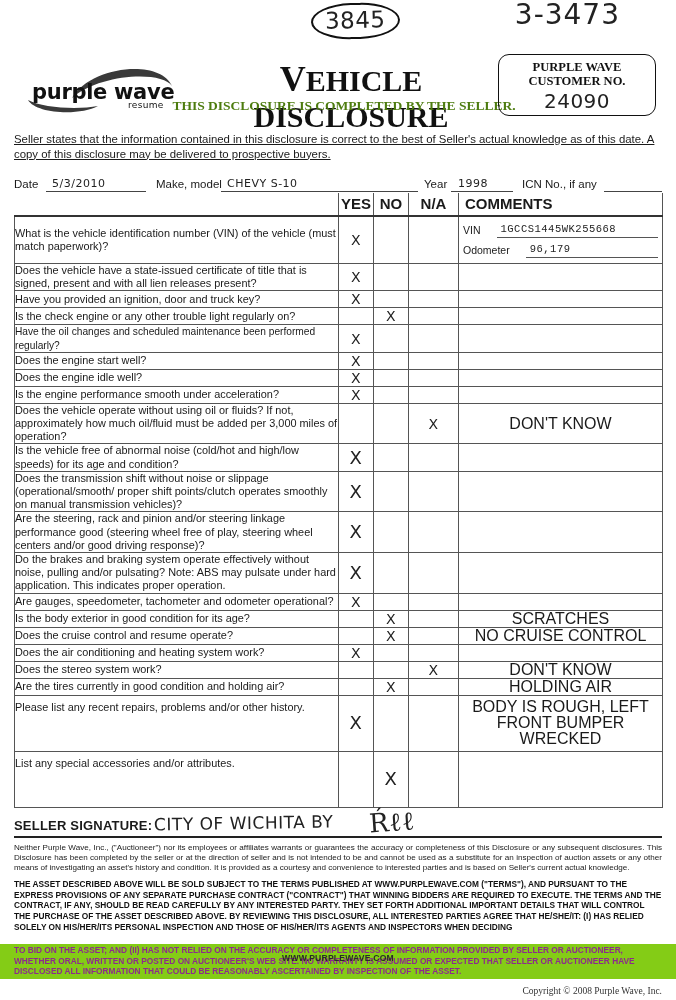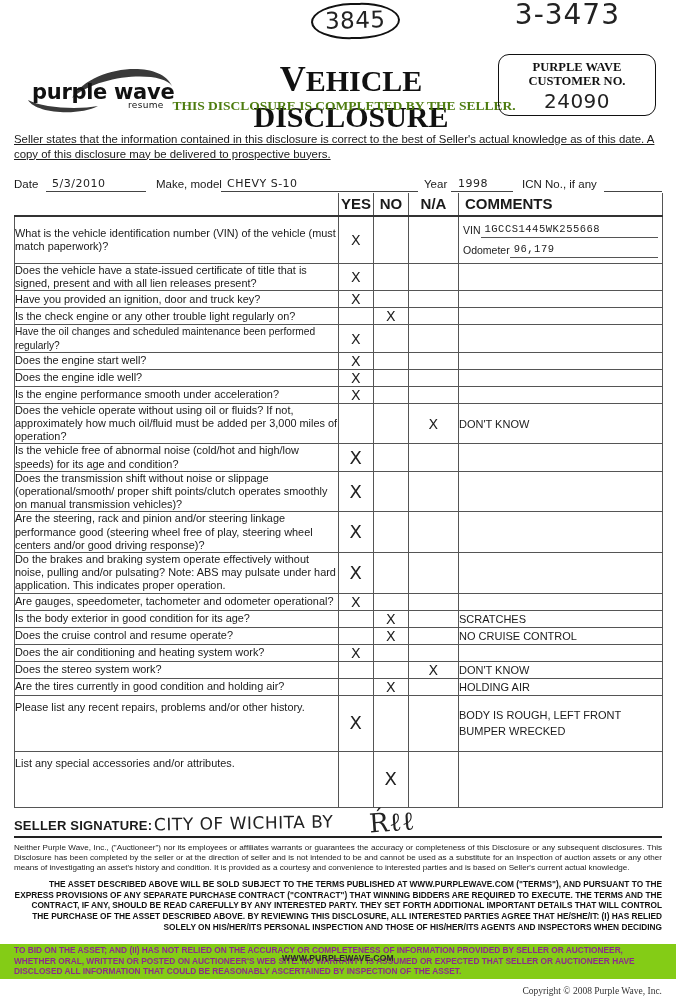--- a/index.html
+++ b/index.html
@@ -123,25 +123,25 @@
 
   td.q {
     font-size:10.9px; line-height:13.2px;
     padding:3px 5px 3px 5px; text-align:left;
     border-left:none;
   }
   td.q.tight { font-size:10.2px; }
   td.mark { text-align:center; font-size:14px; }
   td.mark.big { font-size:18px; }
   td.cmt {
-    text-align:left; font-size:11px; padding:2px 6px;
+    text-align:center; font-size:16px; padding:2px 6px;
     border-right:none; line-height:16px;
   }
   td.cmt.vin { text-align:left; font-size:11px; padding:2px 4px; }
-  .vinrow { display:flex; align-items:center; gap:0; margin:2px 0 3px 0; }
+  .vinrow { display:flex; align-items:center; gap:16px; margin:2px 0 3px 0; }
   .vinrow .k { font-size:10.5px; white-space:nowrap; }
   .vinrow .v {
     flex:1; border-bottom:1px solid #555; font-size:10.5px;
     padding-left:4px; padding-bottom:0px;font-family:Liberation Mono, monospace;
   }
 
   
   .sigwrap {
     position:relative; margin-top:4px; height:26px;
     border-bottom:2px solid #222;
@@ -161,21 +161,21 @@
     transform:rotate(-4deg); color:#222;
   }
 
   
   .fine {
     font-size:8.1px; line-height:10.2px; margin-top:5px; color:#1a1a1a;
     text-align:justify;
   }
   .bold-legal {
     font-size:8.3px; line-height:10.6px; font-weight:bold;
-    margin-top:6px; color:#111; text-align:right;
+    margin-top:6px; color:#111; text-align:left;
   }
   .purpleband {
     position:absolute; left:0; right:0; bottom:21px;
     background:#b03bb0; color:#8d2a8d;
     font-size:8.3px; line-height:10.6px; font-weight:bold;
     padding:1px 14px 2px 14px;
     overflow:hidden;
   }
   .purpleband .overlay {
     position:absolute; left:0; right:0; top:9px;

